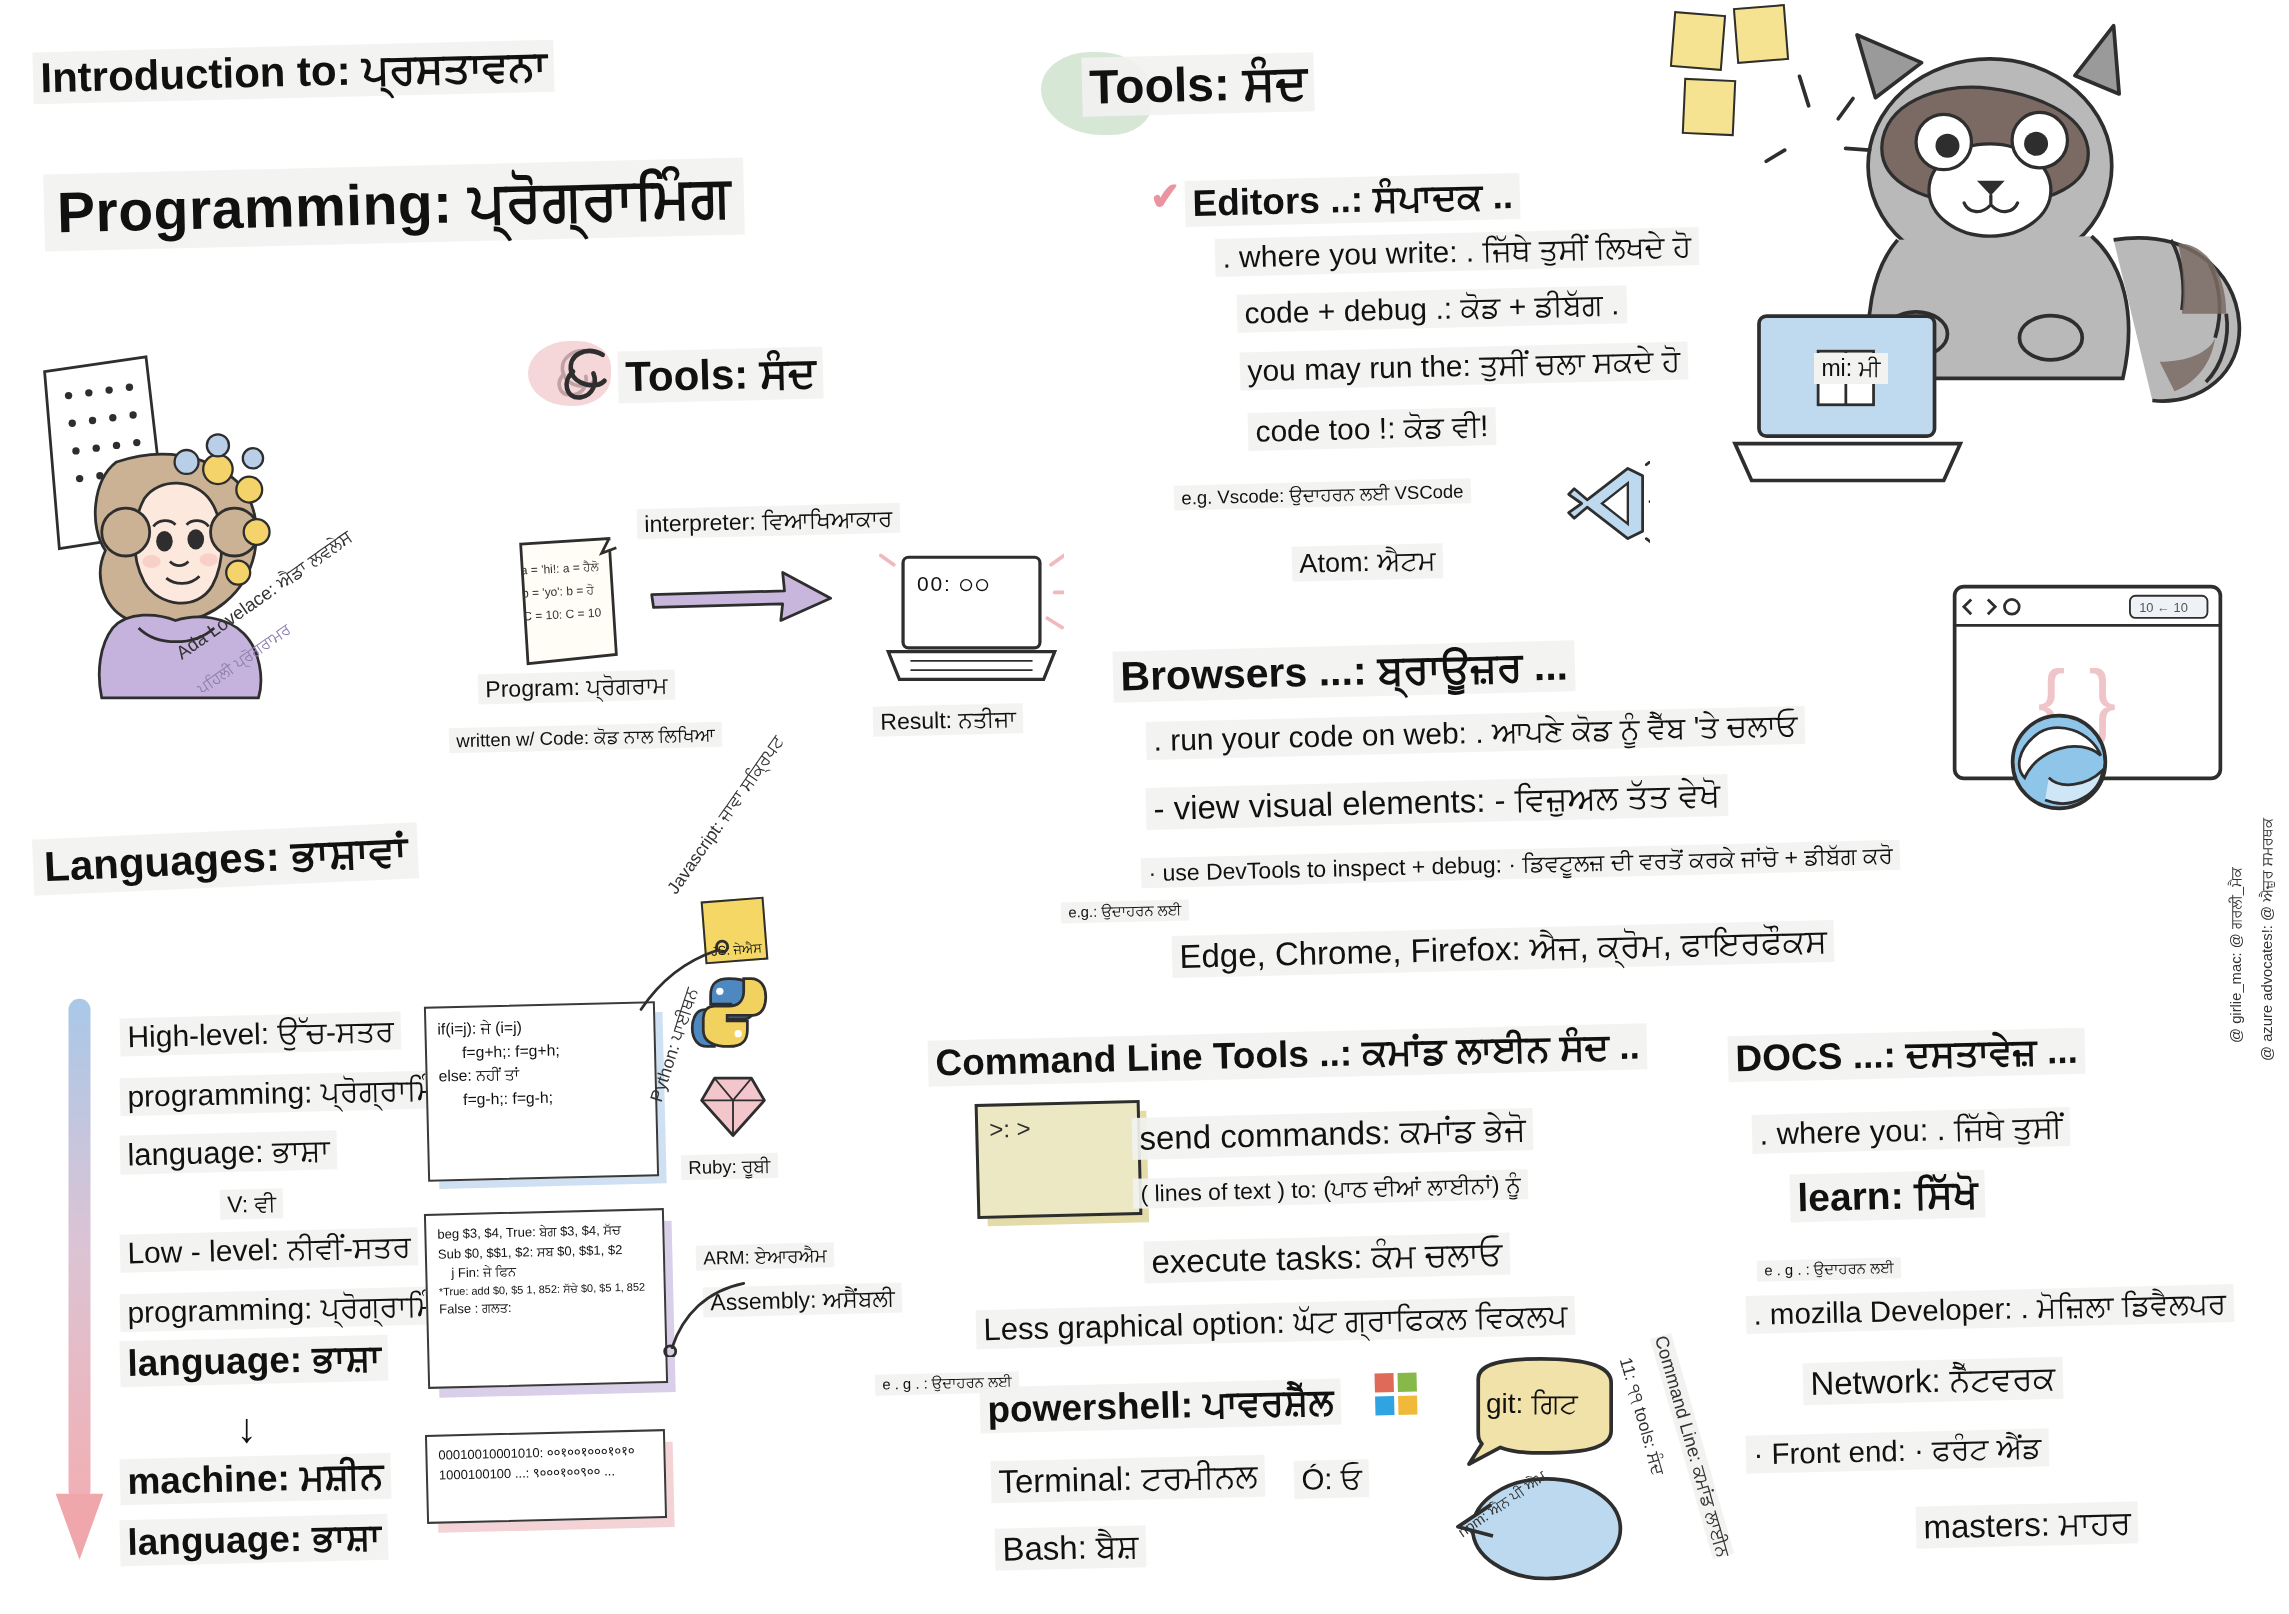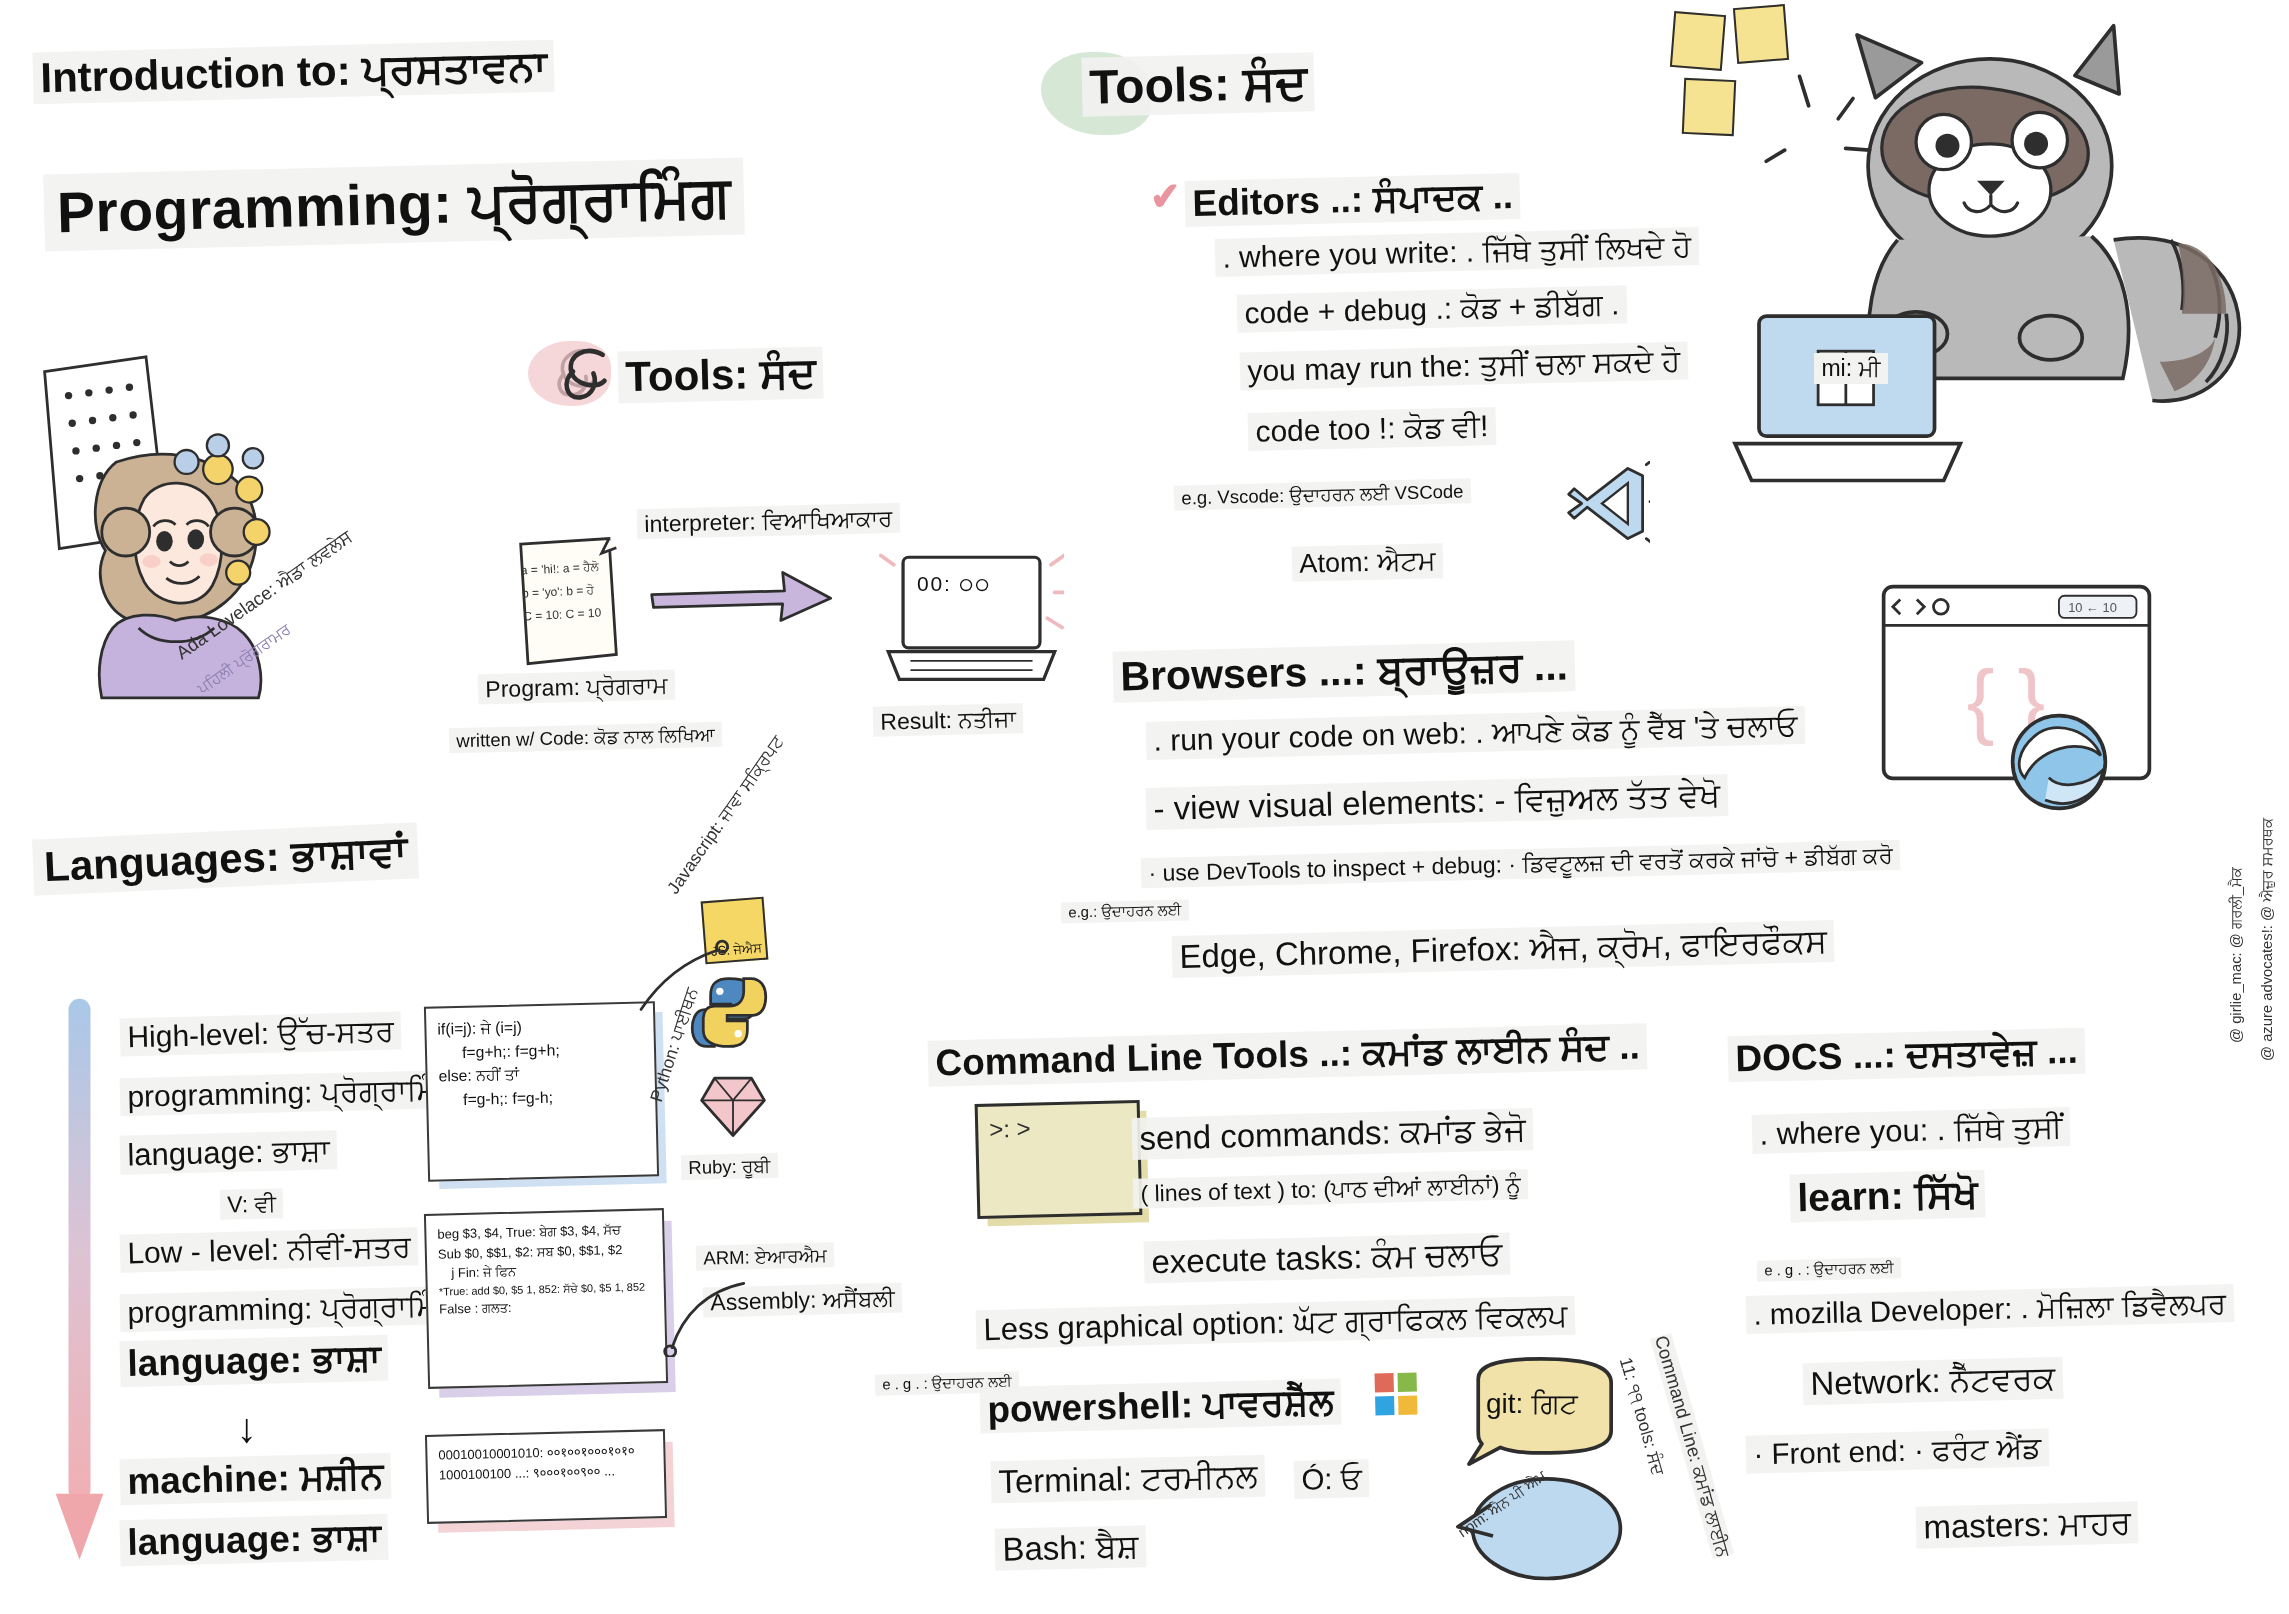--- a/index.html
+++ b/index.html
@@ -351,21 +351,21 @@
   <svg class="sketch" style="left:1757px; top:65px;" width="120" height="102" viewBox="0 0 130 110">
     <g stroke="#2e2e2e" stroke-width="4" stroke-linecap="round" fill="none">
       <line x1="30" y1="92" x2="10" y2="104"></line>
       <line x1="56" y1="44" x2="46" y2="12"></line>
       <line x1="88" y1="58" x2="104" y2="36"></line>
       <line x1="96" y1="90" x2="122" y2="92"></line>
     </g>
   </svg>
   <div class="sketch" style="left:1814px; top:353px; background:#f2f2f0; padding:1.8px 7.4px; font-size:23px;">mi: ਮੀ</div>
 
-  <div class="sketch" style="left:1878px; top:581px;">
+  <div class="sketch" style="left:1949px; top:581px;">
     <svg width="277" height="203" viewBox="0 0 300 220">
       <rect x="6" y="6" width="288" height="208" rx="10" fill="#ffffff" stroke="#2e2e2e" stroke-width="4"></rect>
       <line x1="6" y1="48" x2="294" y2="48" stroke="#2e2e2e" stroke-width="3"></line>
       <g fill="none" stroke="#2e2e2e" stroke-width="3">
         <path d="M24 20 L16 28 L24 36"></path>
         <path d="M42 20 L50 28 L42 36"></path>
         <circle cx="68" cy="28" r="8"></circle>
       </g>
       <rect x="196" y="16" width="84" height="24" rx="6" fill="#eef2f6" stroke="#2e2e2e" stroke-width="2"></rect>
       <text x="206" y="34" font-size="14" fill="#555" font-family="Liberation Sans">10 ← 10</text>

